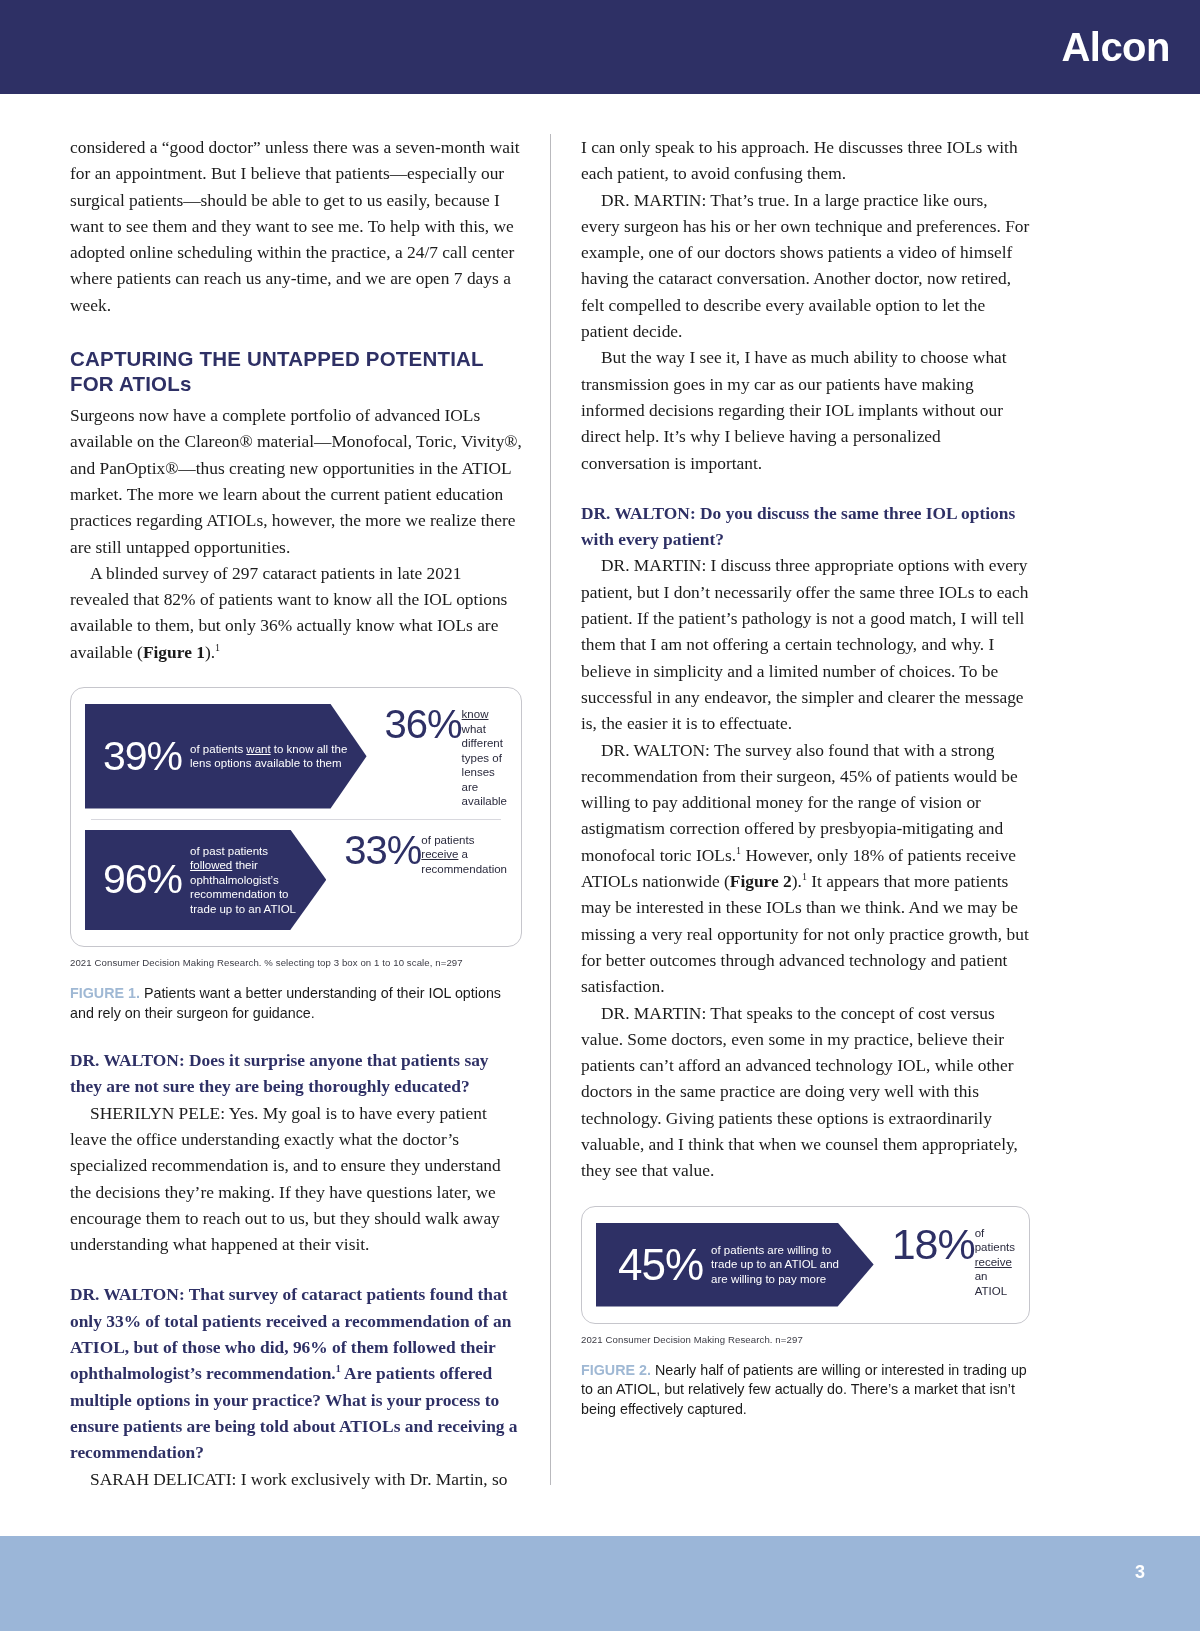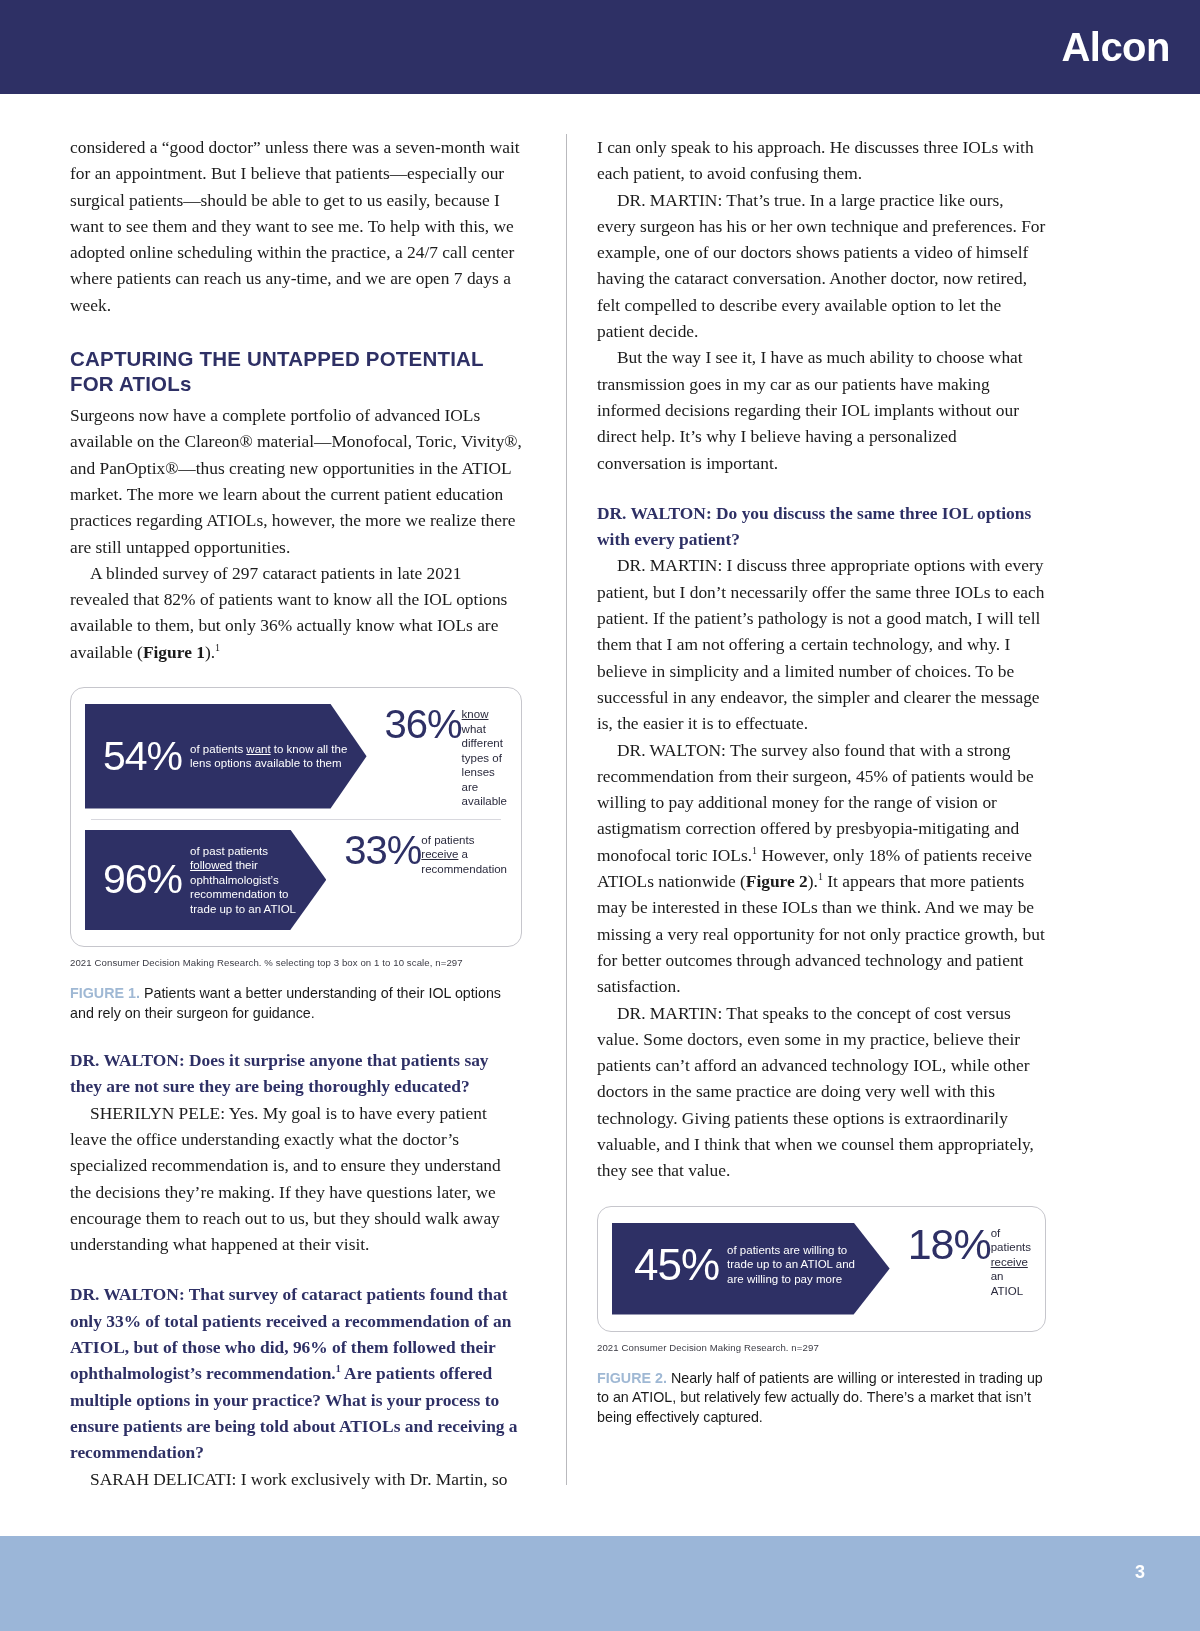--- a/index.html
+++ b/index.html
@@ -29,21 +29,20 @@
     font-weight: bold;
     font-size: 40px;
     letter-spacing: -0.5px;
   }
 
   
   .page-body {
     display: flex;
     padding: 40px 70px 0 70px;
     height: 1391px;
-    gap: 16px;
   }
   .col {
     width: 480px;
     position: relative;
   }
   .col-left { padding-right: 28px; }
   .col-right {
     padding-left: 30px;
     border-left: 1px solid #b9b9bd;
     margin-left: 0px;
@@ -158,21 +157,21 @@
     line-height: 19.5px;
     color: #1b1b1b;
     margin-top: 16px;
   }
   .fig-caption .fig-label {
     color: #9fb8d4;
     font-weight: bold;
   }
 
   
-  .fig2 .chevron { padding: 20px 16px 28px 22px; }
+  .fig2 .chevron { padding: 20px 16px 20px 22px; }
   .fig2 .chev-pct { font-size: 44px; }
   .fig2 .side-pct { font-size: 43px; }
 
   
   .footer-bar {
     position: absolute;
     left: 0;
     bottom: 0;
     width: 1200px;
     height: 95px;
@@ -205,21 +204,21 @@
 
     <p class="body-text">Surgeons now have a complete portfolio of advanced IOLs available on the Clareon® material—Monofocal, Toric, Vivity®, and PanOptix®—thus creating new opportunities in the ATIOL market. The more we learn about the current patient education practices regarding ATIOLs, however, the more we realize there are still untapped opportunities.</p>
 
     <p class="body-text indent"><span>A blinded survey of 297 cataract patients in late 2021 revealed that 82% of patients want to know all the IOL options available to them, but only 36% actually know what IOLs are available (</span><b>Figure 1</b><span>).</span><sup>1</sup></p>
 
     <div class="figure">
       <div class="fig-card">
 
         <div class="fig-row">
           <div class="chevron" style="width:300px;">
-            <span class="chev-pct">54%</span>
+            <span class="chev-pct">39%</span>
             <span class="chev-label"><span>of patients </span><u>want</u><span> to know all the lens options available to them</span></span>
           </div>
           <div class="side">
             <div class="side-pct">36%</div>
             <div class="side-label"><u>know</u><span> what different types of lenses are available</span></div>
           </div>
         </div>
 
         <div class="fig-divider"></div>
 

